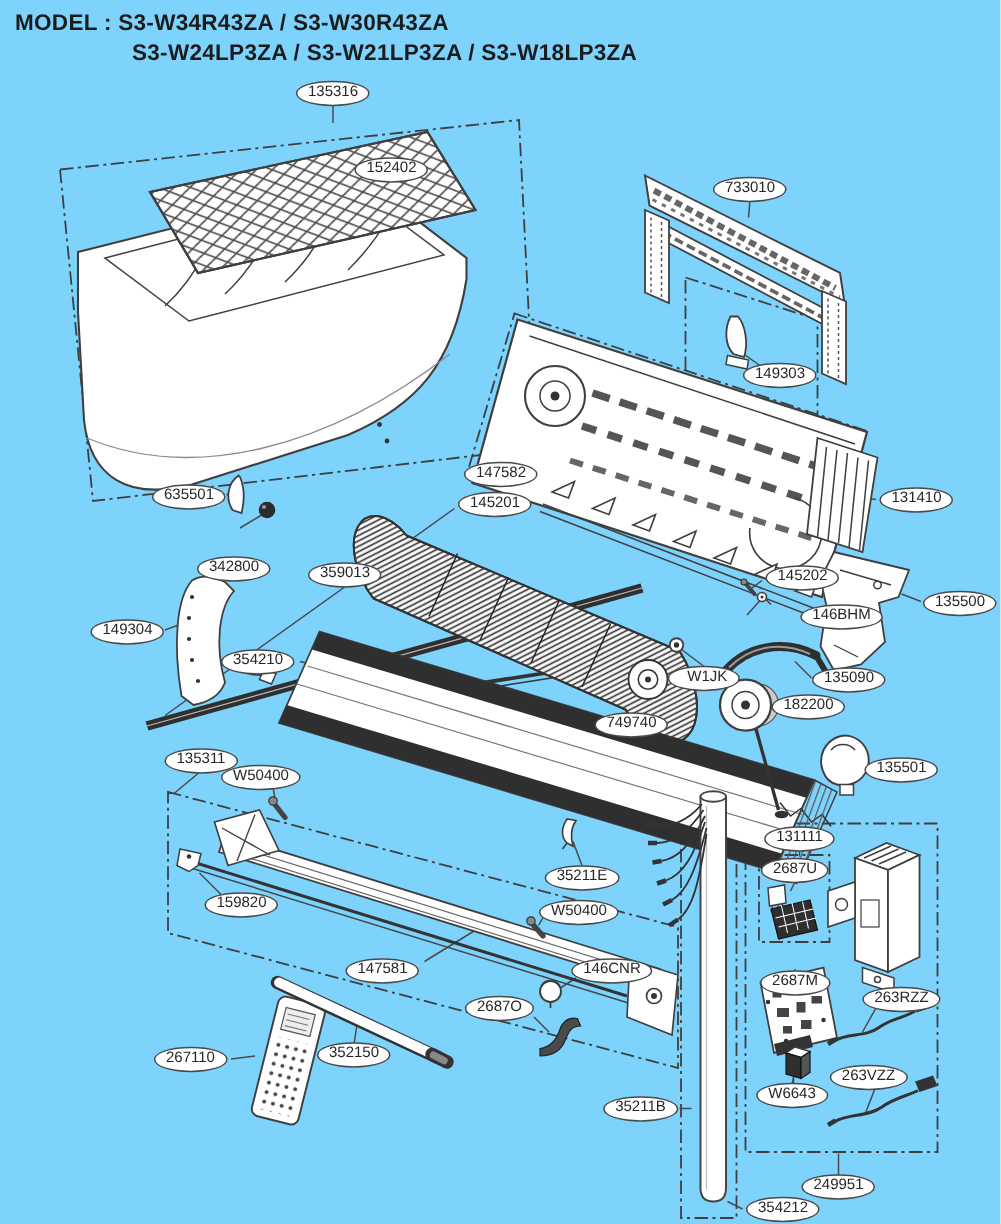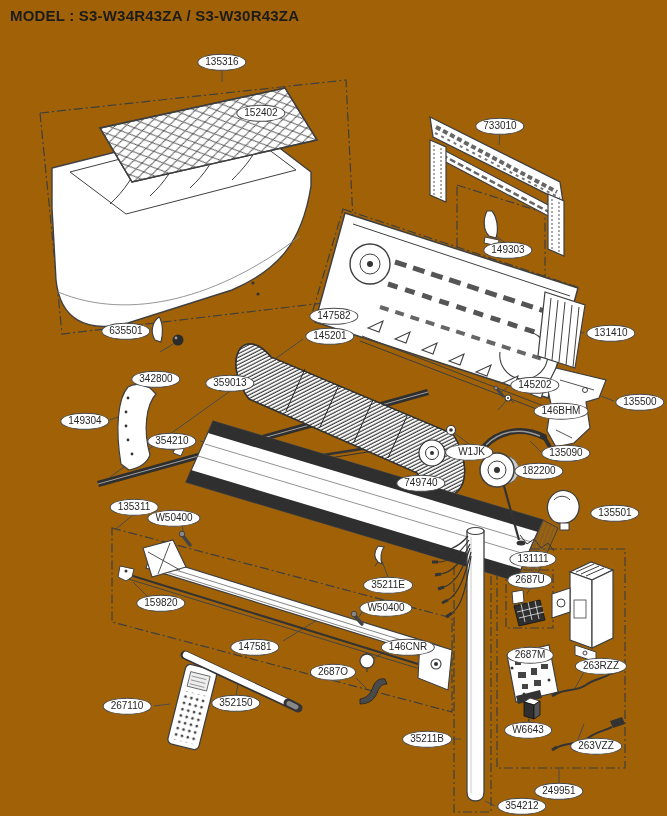--- a/index.html
+++ b/index.html
@@ -1,16 +1,16 @@
 <!DOCTYPE html>
 <html><head>
 <meta charset="utf-8">
 <style>
   html,body{margin:0;padding:0;background:#fff;}
-  #page{position:relative;width:667px;height:816px;background:#a16207;overflow:hidden;
+  #page{position:relative;width:667px;height:816px;background:#7dd3fc;overflow:hidden;
         font-family:"Liberation Sans",sans-serif;}
   #title{position:absolute;left:10px;top:6px;font-size:15px;font-weight:bold;
          color:#1c1c1c;line-height:1.3;letter-spacing:.2px;}
   #title .l2{margin-left:78px;}
   #art{position:absolute;left:0;top:0;}
   #label-layer{position:absolute;left:0;top:0;width:536px;height:816px;pointer-events:none;}
   .plabel{position:absolute;transform:translate(-50%,-50%);background:#fff;
           border:1.4px solid #4a4a4a;border-radius:50%;padding:1px 7px 2px;
           font-size:10px;color:#262626;white-space:nowrap;line-height:1.15;}
 </style>
@@ -336,57 +336,58 @@
     <polygon points="608,668 620,664 623,671 611,675" fill="#333" stroke="none"></polygon>
     <line x1="552" y1="696" x2="557" y2="693" stroke="#333" stroke-width="3"></line>
     <path d="M556,748 C566,742 578,745 588,738 C596,732 604,731 612,727" fill="none" stroke="#333" stroke-width="2"></path>
     <polygon points="610,721 622,717 625,724 613,728" fill="#333" stroke="none"></polygon>
     <line x1="552" y1="750" x2="557" y2="747" stroke="#333" stroke-width="3"></line>
   </g>
 </svg>
 
 <div id="title">
   <div class="l1">MODEL : S3-W34R43ZA / S3-W30R43ZA</div>
+  <div class="l2">S3-W24LP3ZA / S3-W21LP3ZA / S3-W18LP3ZA</div>
 </div>
 
 <div id="label-layer">
       <div class="plabel" style="left: 222px; top: 62px;">135316</div>
       <div class="plabel" style="left: 261px; top: 113px;">152402</div>
       <div class="plabel" style="left: 500px; top: 126px;">733010</div>
-      <div class="plabel" style="left: 508px; top: 250px;">149303</div>
+      <div class="plabel" style="left: 520px; top: 250px;">149303</div>
       <div class="plabel" style="left: 611px; top: 333px;">131410</div>
       <div class="plabel" style="left: 334px; top: 316px;">147582</div>
       <div class="plabel" style="left: 330px; top: 336px;">145201</div>
       <div class="plabel" style="left: 126px; top: 331px;">635501</div>
       <div class="plabel" style="left: 156px; top: 359px; margin-top: 20px;">342800</div>
       <div class="plabel" style="left: 230px; top: 383px;">359013</div>
       <div class="plabel" style="left: 535px; top: 385px;">145202</div>
       <div class="plabel" style="left: 525px; top: 411px; margin-left: 36px;">146BHM</div>
       <div class="plabel" style="left: 640px; top: 402px;">135500</div>
       <div class="plabel" style="left: 85px; top: 421px;">149304</div>
       <div class="plabel" style="left: 172px; top: 441px;">354210</div>
       <div class="plabel" style="left: 469px; top: 452px; padding-left: 12px;">W1JK</div>
       <div class="plabel" style="left: 566px; top: 453px;">135090</div>
       <div class="plabel" style="left: 539px; top: 471px;">182200</div>
       <div class="plabel" style="left: 421px; top: 483px;">749740</div>
       <div class="plabel" style="left: 134px; top: 507px;">135311</div>
       <div class="plabel" style="left: 174px; top: 518px;">W50400</div>
-      <div class="plabel" style="left: 601px; top: 513px; margin-left: 14px;">135501</div>
+      <div class="plabel" style="left: 601px; top: 513px;">135501</div>
       <div class="plabel" style="left: 533px; top: 559px;">131111</div>
       <div class="plabel" style="left: 530px; top: 580px;">2687U</div>
       <div class="plabel" style="left: 388px; top: 585px;">35211E</div>
       <div class="plabel" style="left: 161px; top: 603px;">159820</div>
       <div class="plabel" style="left: 386px; top: 608px;">W50400</div>
       <div class="plabel" style="left: 530px; top: 638px; margin-top: 17px;">2687M</div>
       <div class="plabel" style="left: 255px; top: 647px;">147581</div>
       <div class="plabel" style="left: 408px; top: 647px;">146CNR</div>
       <div class="plabel" style="left: 589px; top: 666px; margin-left: 12px;">263RZZ</div>
       <div class="plabel" style="left: 333px; top: 672px;">2687O</div>
       <div class="plabel" style="left: 127px; top: 706px;">267110</div>
       <div class="plabel" style="left: 236px; top: 703px;">352150</div>
-      <div class="plabel" style="left: 596px; top: 718px; margin-top: 28px;">263VZZ</div>
+      <div class="plabel" style="left: 579px; top: 718px;">263VZZ</div>
       <div class="plabel" style="left: 528px; top: 730px;">W6643</div>
       <div class="plabel" style="left: 427px; top: 739px;">35211B</div>
       <div class="plabel" style="left: 559px; top: 791px;">249951</div>
       <div class="plabel" style="left: 522px; top: 806px;">354212</div>
     </div>
 
 </div>
 
 </body></html>

